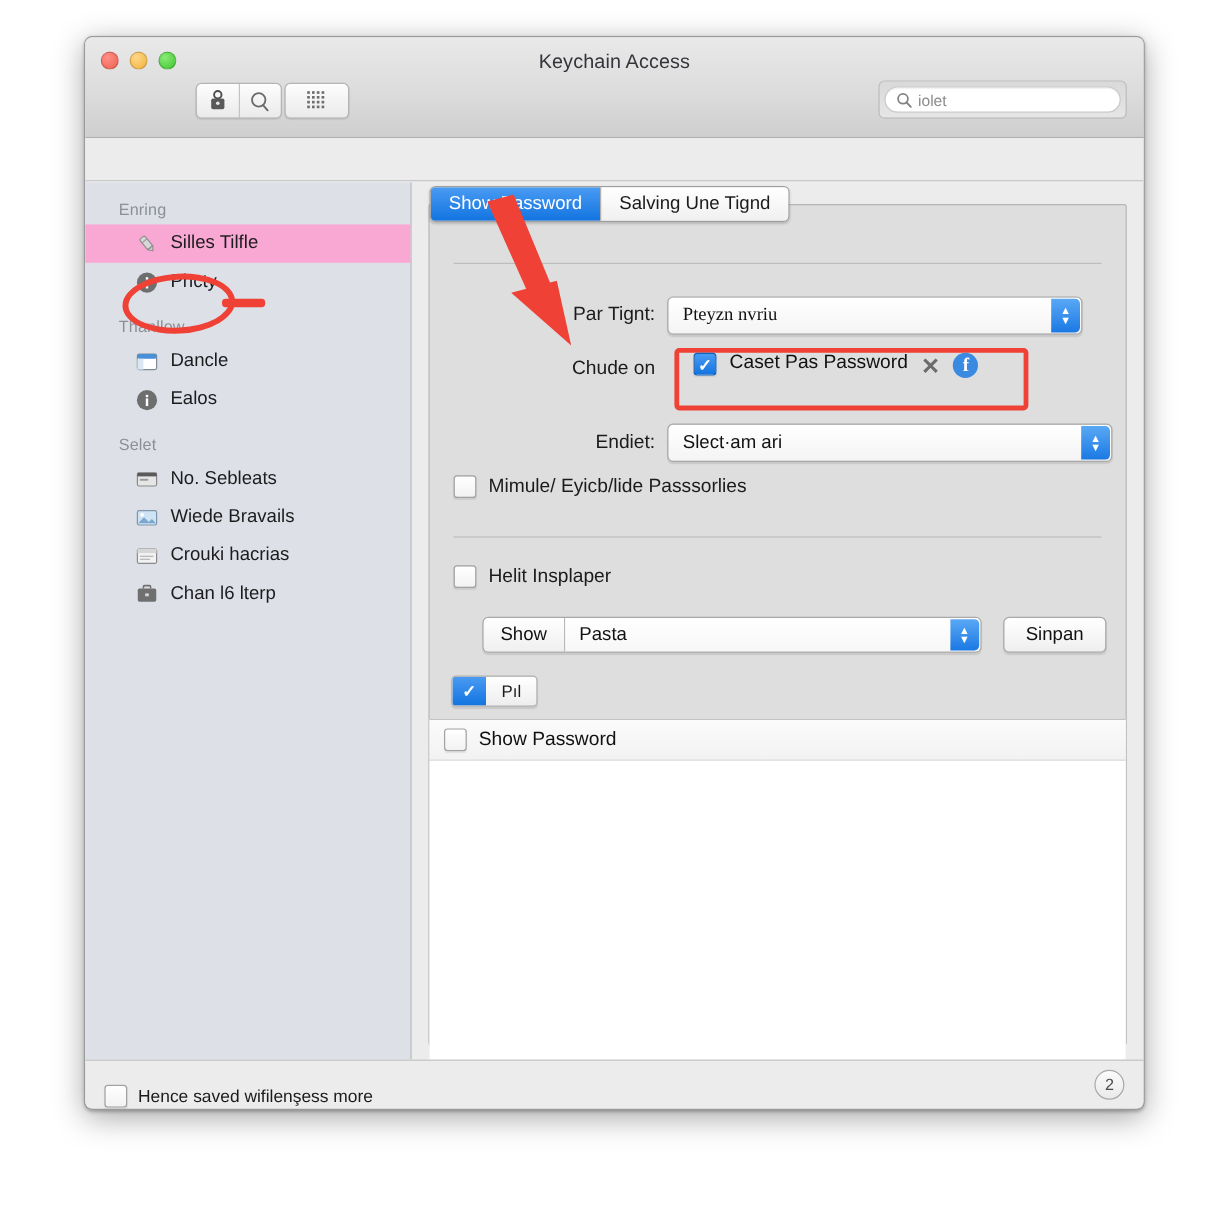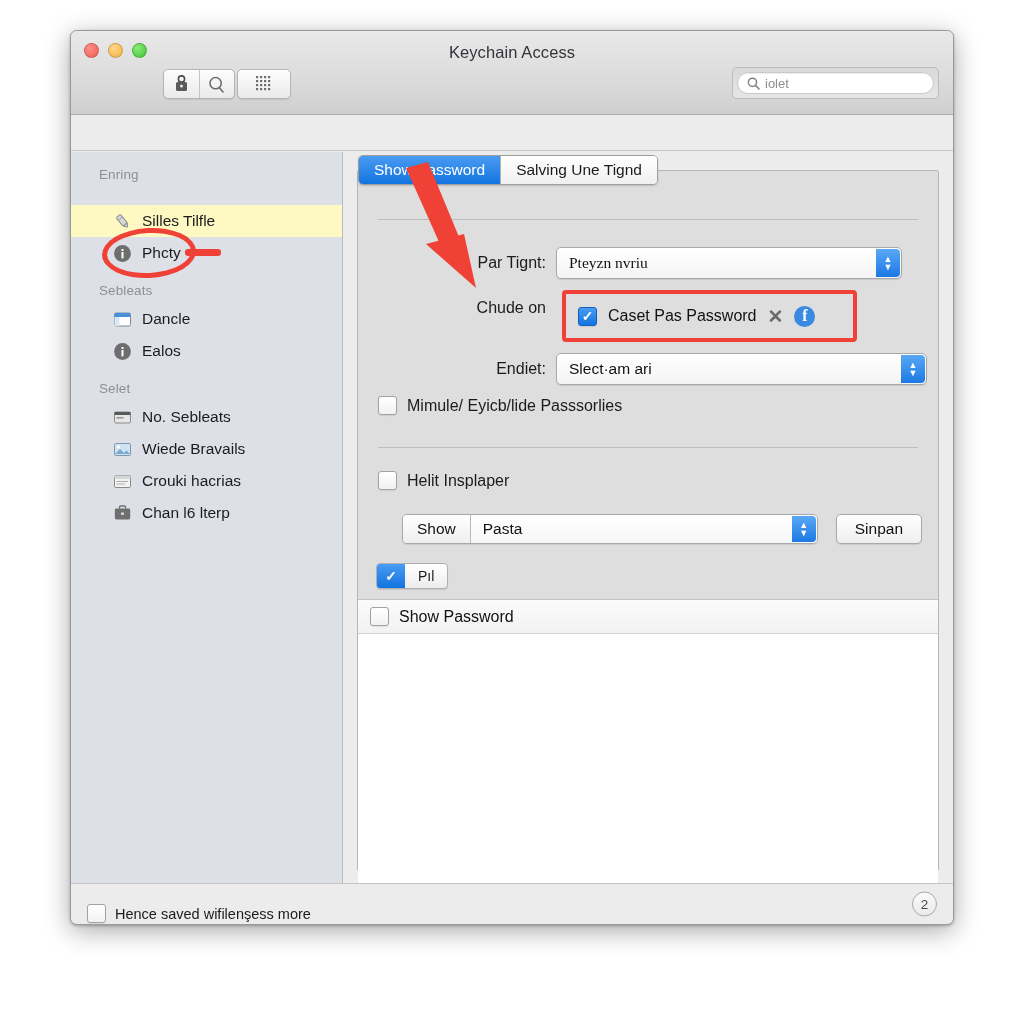--- a/index.html
+++ b/index.html
@@ -114,21 +114,21 @@
     padding: 6px 0 5px 28px;
     letter-spacing: 0.1px;
   }
   .sb-item {
     display: flex; align-items: center; gap: 9px;
     height: 32px;
     padding-left: 40px;
     font-size: 15.5px; color: #1c1c1e;
     cursor: default;
   }
-  .sb-item.selected { background: #fef9c3; margin-top: 18px; }
+  .sb-item.selected { background: #f9a8d4; }
   .sb-ico { width: 22px; height: 22px; display: flex; align-items: center; justify-content: center; flex: none; }
 
   
   .main {
     position: absolute; left: 272px; right: 0; top: 37px; bottom: 0;
     padding: 18px 14px 12px 14px;
   }
   .panel {
     position: relative;
     width: 100%; height: 100%;
@@ -218,21 +218,21 @@
     content: "✓"; color: #fff; font-size: 14px; font-weight: bold; line-height: 1;
   }
   .cb-row { display: flex; align-items: center; gap: 10px; font-size: 16px; color: #1b1b1b; }
 
   
   .hl-box {
     position: absolute;
     border: 4px solid #ef4136;
     border-radius: 4px;
     background: #dedede;
-    display: flex; align-items: center; gap: 11px;
+    display: flex; gap: 11px;
     padding: 0 12px;
   }
 
   .fb-icon {
     width: 21px; height: 21px; border-radius: 50%;
     background: #3b8ae2;
     color: #fff; font-size: 16px; font-weight: bold;
     font-family: "Liberation Serif", serif;
     display: flex; align-items: center; justify-content: center;
     line-height: 1;
@@ -426,21 +426,21 @@
           <span class="sb-ico">
             <svg width="19" height="19" viewBox="0 0 19 19">
               <circle cx="9.5" cy="9.5" r="8.4" fill="#6e6e6e"></circle>
               <rect x="8.5" y="5" width="2" height="2" fill="#ffffff"></rect>
               <rect x="8.5" y="8" width="2" height="6.4" fill="#ffffff"></rect>
             </svg>
           </span>
           <span>Phcty</span>
         </div>
 
-        <div class="sb-header" style="padding-top:14px;">Sebleats</div>
+        <div class="sb-header" style="padding-top:14px;">Thanllow</div>
 
         <div class="sb-item">
           <span class="sb-ico">
             <svg width="19" height="19" viewBox="0 0 19 19">
               <rect x="1.5" y="3" width="16" height="13" rx="1.5" fill="#ffffff" stroke="#7f8a95" stroke-width="1"></rect>
               <rect x="1.5" y="3" width="16" height="4" rx="1.5" fill="#4a90d9"></rect>
               <rect x="1.5" y="7" width="5" height="9" fill="#dbe7f3"></rect>
             </svg>
           </span>
           <span>Dancle</span>

